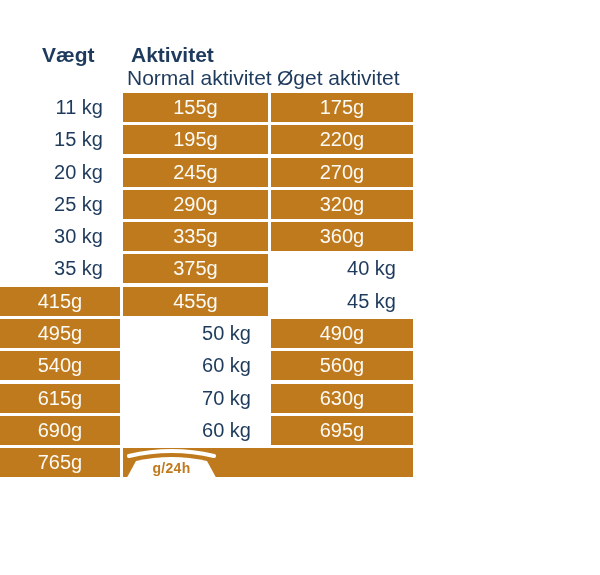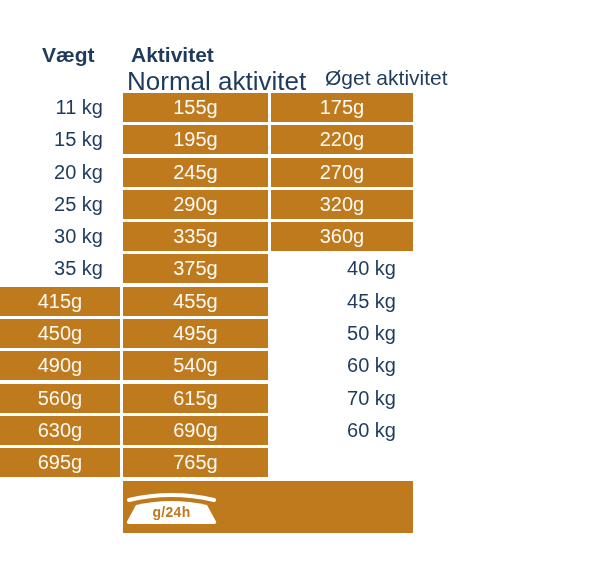--- a/index.html
+++ b/index.html
@@ -24,25 +24,25 @@
   .hdr-weight {
     position: absolute; left: 42px; top: 43px;
     font-size: 21px; font-weight: bold; color: var(--navy);
   }
   .hdr-activity {
     position: absolute; left: 131px; top: 43px;
     font-size: 21px; font-weight: bold; color: var(--navy);
   }
   .sub-normal {
     position: absolute; left: 127px; top: 66px;
-    font-size: 26px; color: var(--navy);
+    font-size: 21px; color: var(--navy);
   }
   .sub-oget {
     position: absolute; left: 277px; top: 66px;
-    font-size: 21px; color: var(--navy); margin-left: 48px;
+    font-size: 21px; color: var(--navy);
   }
   .grid {
     position: absolute; left: 0; top: 93px;
     display: grid;
     grid-template-columns: 120px 145px 142px;
     grid-template-rows: repeat(12, 29px) 52px;
     column-gap: 3px;
     row-gap: 3.3px;
   }
   .w-label {
@@ -105,21 +105,20 @@
   <div class="cell">360g</div>
 
   <div class="w-label">35 kg</div>
   <div class="cell">375g</div>
 
   <div class="w-label">40 kg</div>
   <div class="cell">415g</div>
   <div class="cell">455g</div>
 
   <div class="w-label">45 kg</div>
-  <div class="cell">450g</div>
   <div class="cell">495g</div>
 
   <div class="w-label">50 kg</div>
   <div class="cell">490g</div>
   <div class="cell">540g</div>
 
   <div class="w-label">60 kg</div>
   <div class="cell">560g</div>
   <div class="cell">615g</div>
 

